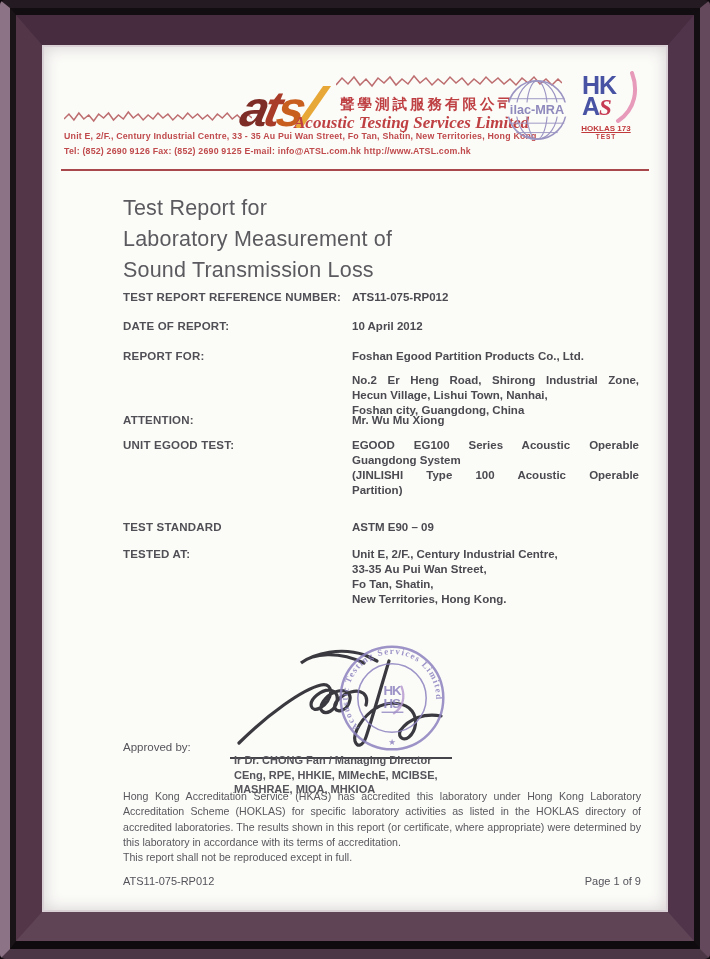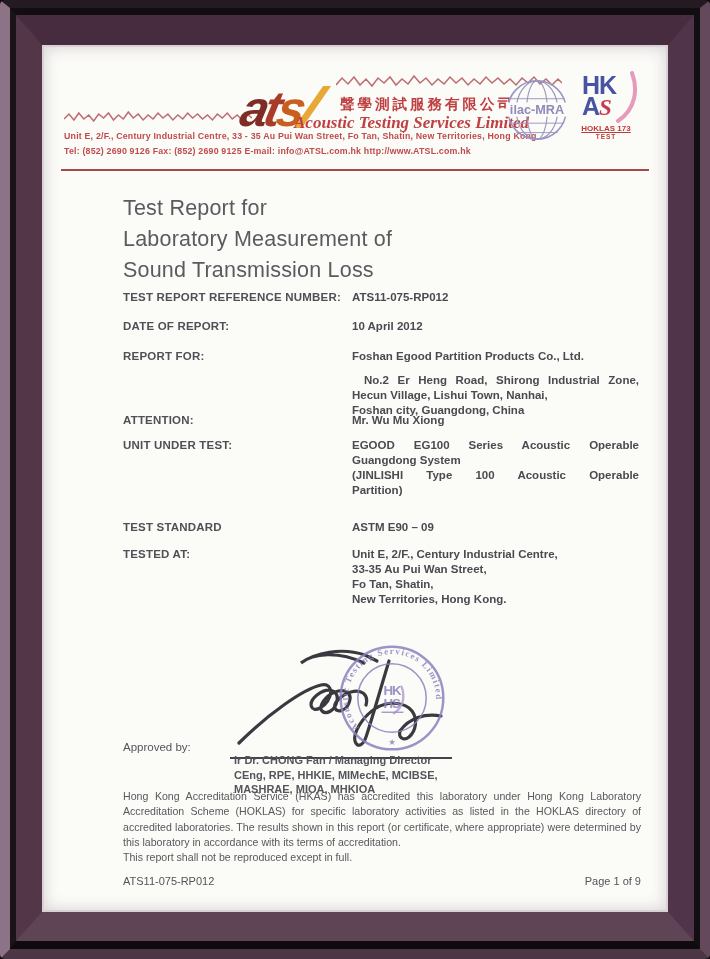--- a/index.html
+++ b/index.html
@@ -48,21 +48,21 @@
 
   
   .title{position:absolute;left:79px;top:146px;color:#5b5a5f;font-weight:normal;
       font-size:21.5px;line-height:31px;letter-spacing:.2px;}
 
   
   .row{position:absolute;left:79px;right:27px;display:flex;font-size:11.5px;line-height:15px;}
   .lbl{width:229px;flex:none;font-weight:bold;color:#504f55;letter-spacing:.2px;}
   .val{flex:1;font-weight:bold;color:#4b4a50;}
   .val div{min-height:15px;}
-  .gap-top{margin-top:9px;margin-left:12px;}
+  .gap-top{margin-top:9px;}
   .jline{text-align:justify;text-align-last:justify;}
 
   
   .sig-svg{position:absolute;left:175px;top:598px;width:245px;height:116px;}
   .stamp{position:absolute;left:291px;top:594px;width:114px;height:114px;opacity:.85;}
   .approved-by{position:absolute;left:79px;top:694px;font-size:11.5px;color:#55545a;}
   .sig-line{position:absolute;left:186px;top:710px;width:222px;border-top:2px solid #45444a;}
   .approver{position:absolute;left:190px;top:706px;font-size:11px;line-height:14.5px;
       font-weight:bold;color:#55545a;}
 
@@ -151,21 +151,21 @@
       </div>
 
       <div class="row" style="top:366px">
         <div class="lbl">ATTENTION:</div>
         <div class="val">
                 <div>Mr. Wu Mu Xiong</div>
               </div>
       </div>
 
       <div class="row" style="top:391px">
-        <div class="lbl">UNIT UNDER TEST:</div>
+        <div class="lbl">UNIT EGOOD TEST:</div>
         <div class="val">
           <div class="jline">EGOOD EG100 Series Acoustic Operable</div>
           <div>Guangdong System</div>
           <div class="jline">(JINLISHI Type 100 Acoustic Operable</div>
           <div>Partition)</div>
         </div>
       </div>
 
       <div class="row" style="top:473px">
         <div class="lbl">TEST STANDARD</div>

